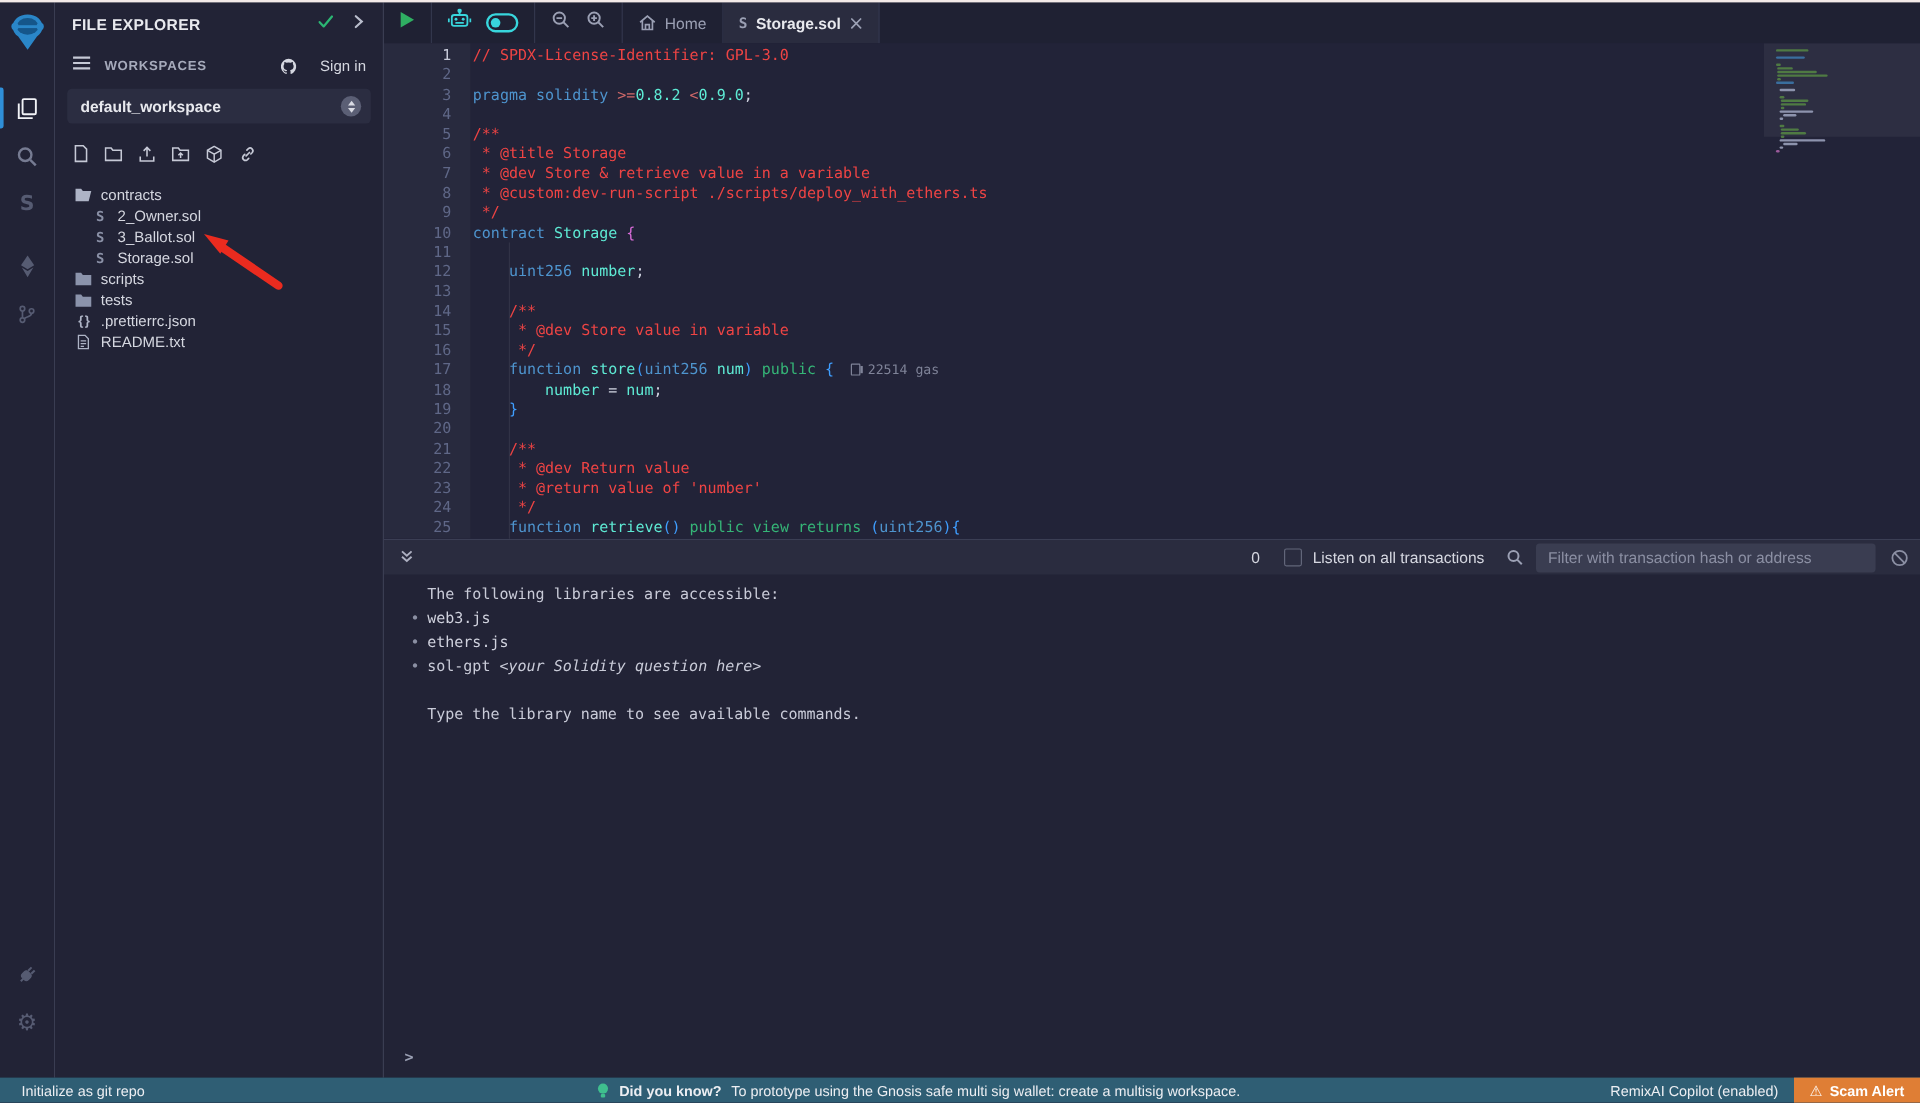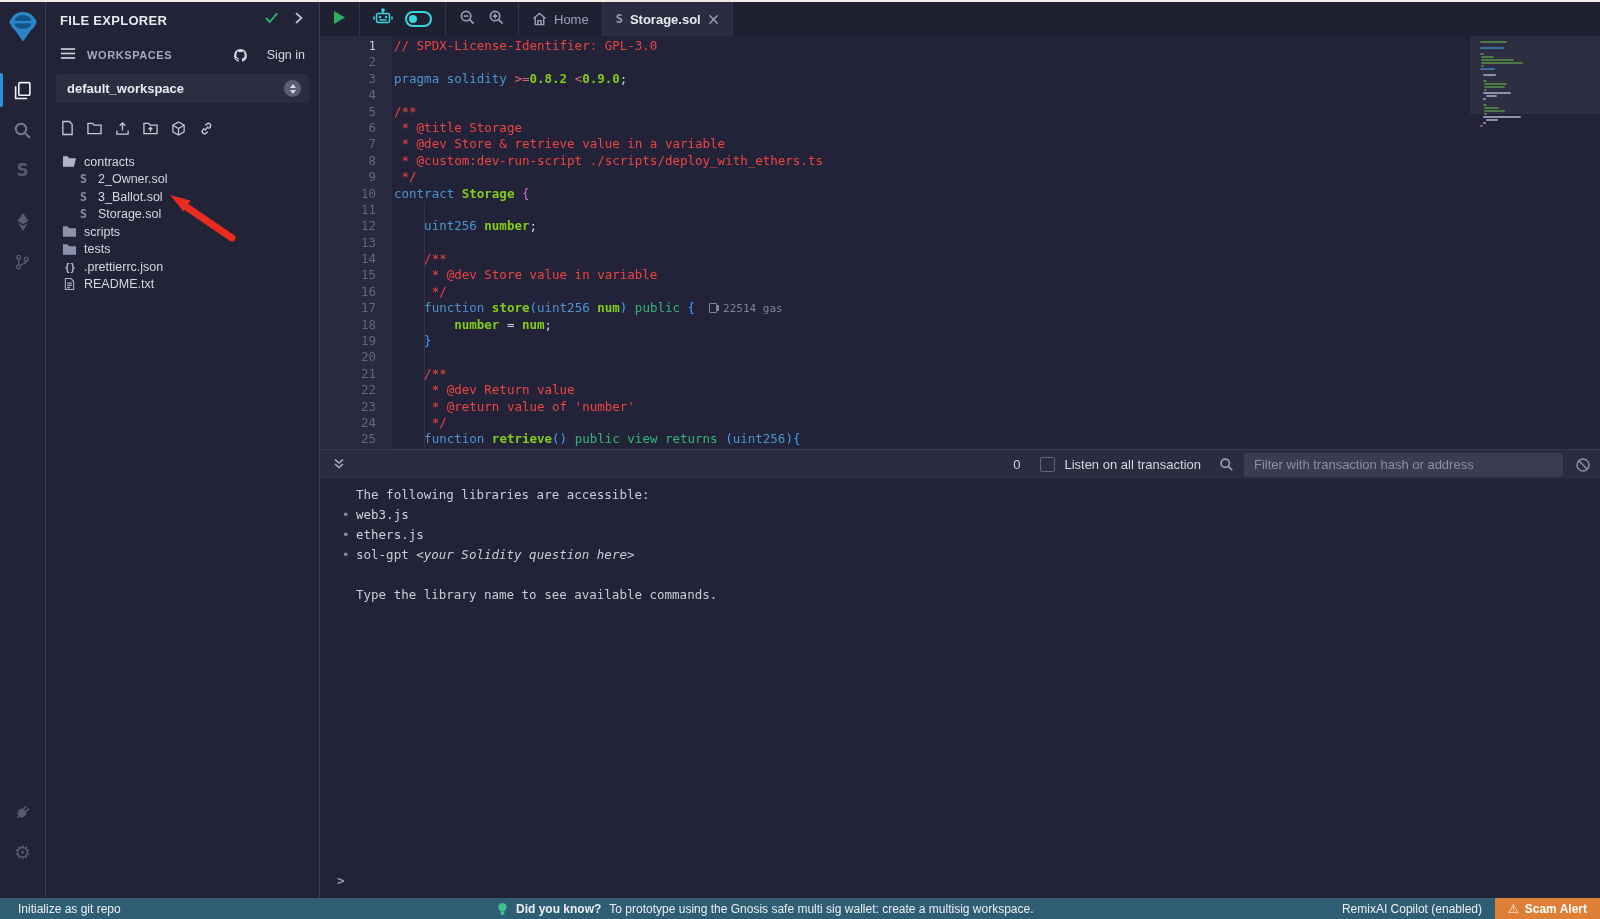--- a/index.html
+++ b/index.html
@@ -63,21 +63,21 @@
   .gutter { position:absolute; left:0; top:0; bottom:0; width:72px; background:#282a3e; padding-top:2px; }
   .ln { height:16.4px; line-height:16.4px; text-align:right; padding-right:16px;
     font-family:"DejaVu Sans Mono",monospace; font-size:12.5px; color:#5f6787; }
   .ln.active { color:#c6c9d8; }
   .code { position:absolute; left:74px; top:2px; }
   .code-line { height:16.4px; line-height:16.4px; white-space:pre;
     font-family:"DejaVu Sans Mono",monospace; font-size:12.5px; }
   .tk-cmt { color:#ef4444; }
   .tk-kw  { color:#4e94ce; }
   .tk-kw2 { color:#35b577; }
-  .tk-b   { color:#84cc16; font-weight:700; }
+  .tk-b   { color:#5eead4; font-weight:400; }
   .tk-p   { color:#cfd2df; }
   .tk-red { color:#d16969; }
   .tk-pink{ color:#d86bd8; }
   .tk-br  { color:#3f9eff; }
   .tk-gas { color:#7f8398; font-size:11px; margin-left:14px; }
   .gas-icon { display:inline-block; width:8px; height:10px; border:1px solid #7f8398;
     border-radius:1px; margin-right:6px; position:relative; vertical-align:-1px; }
   .gas-icon::after { content:""; position:absolute; right:-3px; top:1px; width:2px; height:6px; background:#7f8398; }
   .iguide { position:absolute; left:104px; top:166px; width:1px; height:295px; background:rgba(255,255,255,.07); }
   .minimap { position:absolute; right:0; top:0; width:130px; height:100%; }
@@ -87,21 +87,21 @@
 
   
   .term-header { height:30px; flex:0 0 30px; background:#2a2c3f; border-top:1px solid #3b3e54;
     display:flex; align-items:center; }
   .th-expand { margin-left:13px; display:flex; }
   .th-right { margin-left:auto; display:flex; align-items:center; }
   .th-count { color:#d5d7e0; font-size:13px; margin-right:20px; }
   .th-check { width:15px; height:15px; border:1px solid #62667a; border-radius:2px; background:transparent; margin-right:9px; }
   .th-listen { color:#d5d7e0; font-size:13px; margin-right:18px; }
   .th-search { margin-right:10px; display:flex; }
-  .th-input { width:319px; height:24px; background:#3a3d51; border:none; border-radius:3px;
+  .th-input { width:283px; height:24px; background:#3a3d51; border:none; border-radius:3px;
     color:#d5d7e0; font-size:13px; padding:0 10px; outline:none; margin-right:12px; }
   .th-input::placeholder { color:#8b8fa3; }
   .th-ban { margin-right:9px; display:flex; }
   .terminal { flex:1; background:#222336; position:relative; padding-top:6px;
     font-family:"DejaVu Sans Mono",monospace; font-size:12.5px; color:#c9cbd8; }
   .trow { padding-left:36px; line-height:20px; position:relative; white-space:pre; }
   .trow .bullet { position:absolute; left:22px; color:#8b8fa3; }
   .tlink { color:#d0d2de; cursor:pointer; }
   .titalic { font-style:italic; }
   .tprompt { position:absolute; left:17px; bottom:10px; color:#9ba0b4; font-weight:700; }
@@ -484,21 +484,21 @@
     <div class="term-header">
       <span class="th-expand">
         <svg width="12" height="13" viewBox="0 0 12 13" fill="none" stroke="#aeb1c2" stroke-width="1.6">
             <path d="M2 1.5l4 3.5 4-3.5"></path>
             <path d="M2 6l4 3.5L10 6"></path>
           </svg>
       </span>
       <span class="th-right">
         <span class="th-count">0</span>
         <span class="th-check"></span>
-        <span class="th-listen">Listen on all transaction</span>
+        <span class="th-listen">Listen on all transactions</span>
         <span class="th-search">
           <svg width="15" height="15" viewBox="0 0 18 18" fill="none" stroke="#9ba0b4" stroke-width="2">
               <circle cx="7.5" cy="7.5" r="5"></circle>
               <path d="M11.2 11.2l4.6 4.6"></path>
             </svg>
         </span>
         <input class="th-input" type="text" placeholder="Filter with transaction hash or address" style="">
         <span class="th-ban">
           <svg width="16" height="16" viewBox="0 0 16 16" fill="none" stroke="#8b8fa3" stroke-width="1.5">
               <circle cx="8" cy="8" r="6"></circle>

